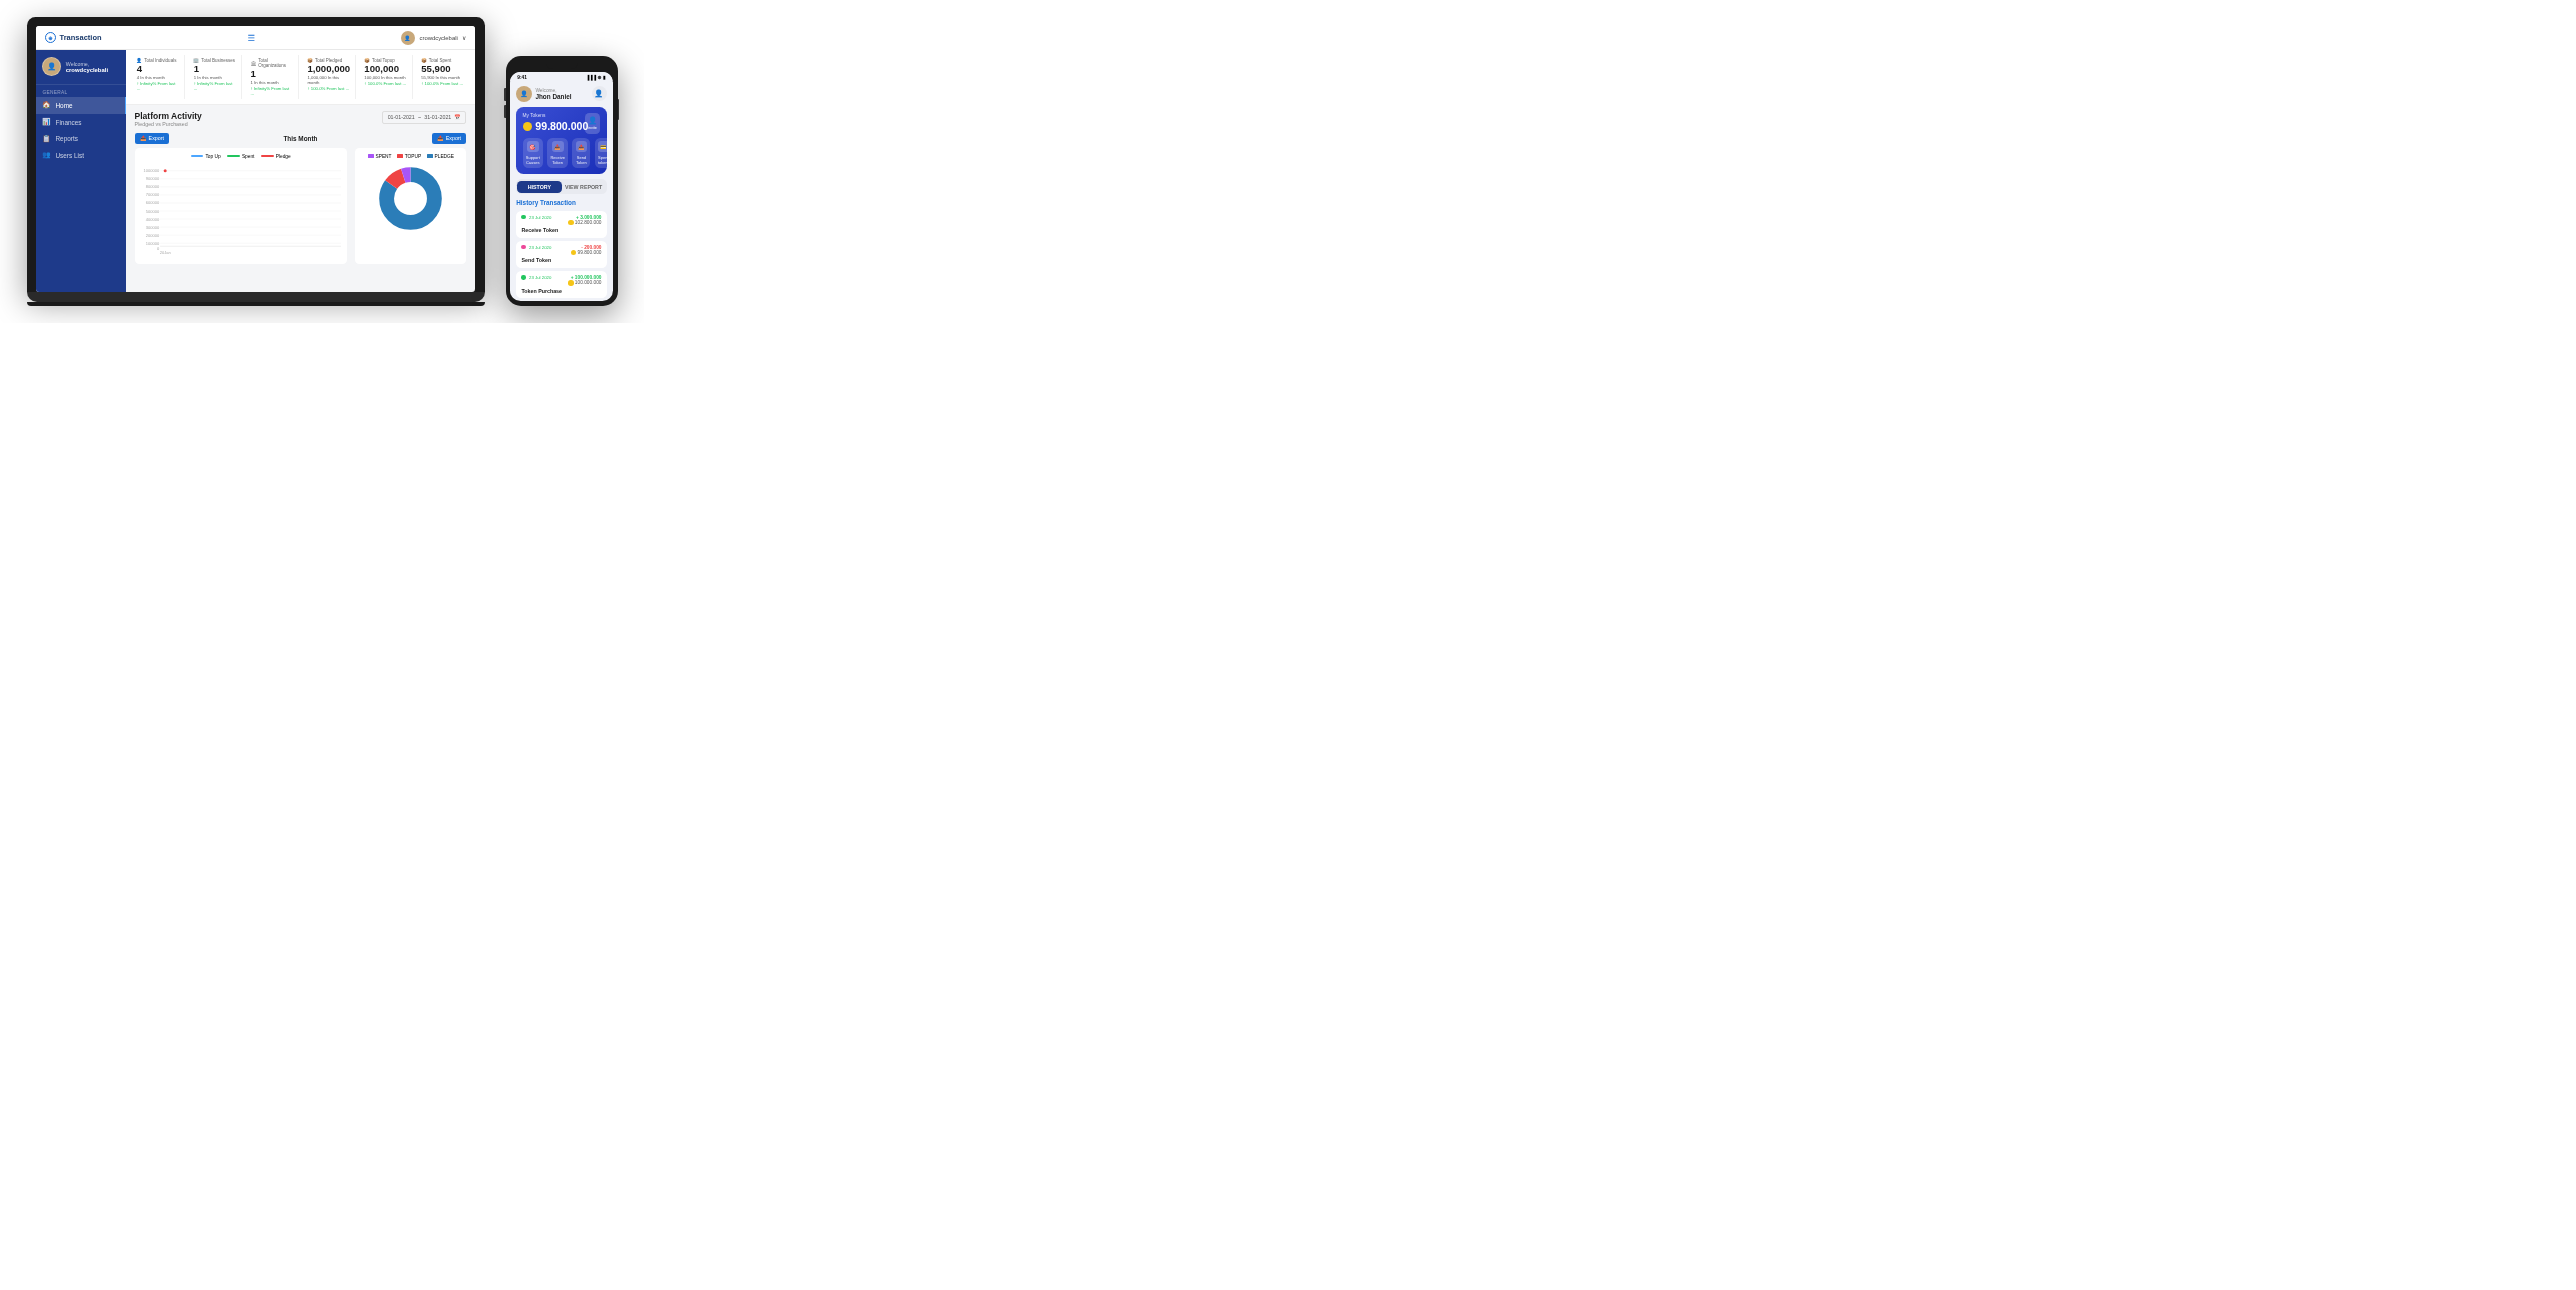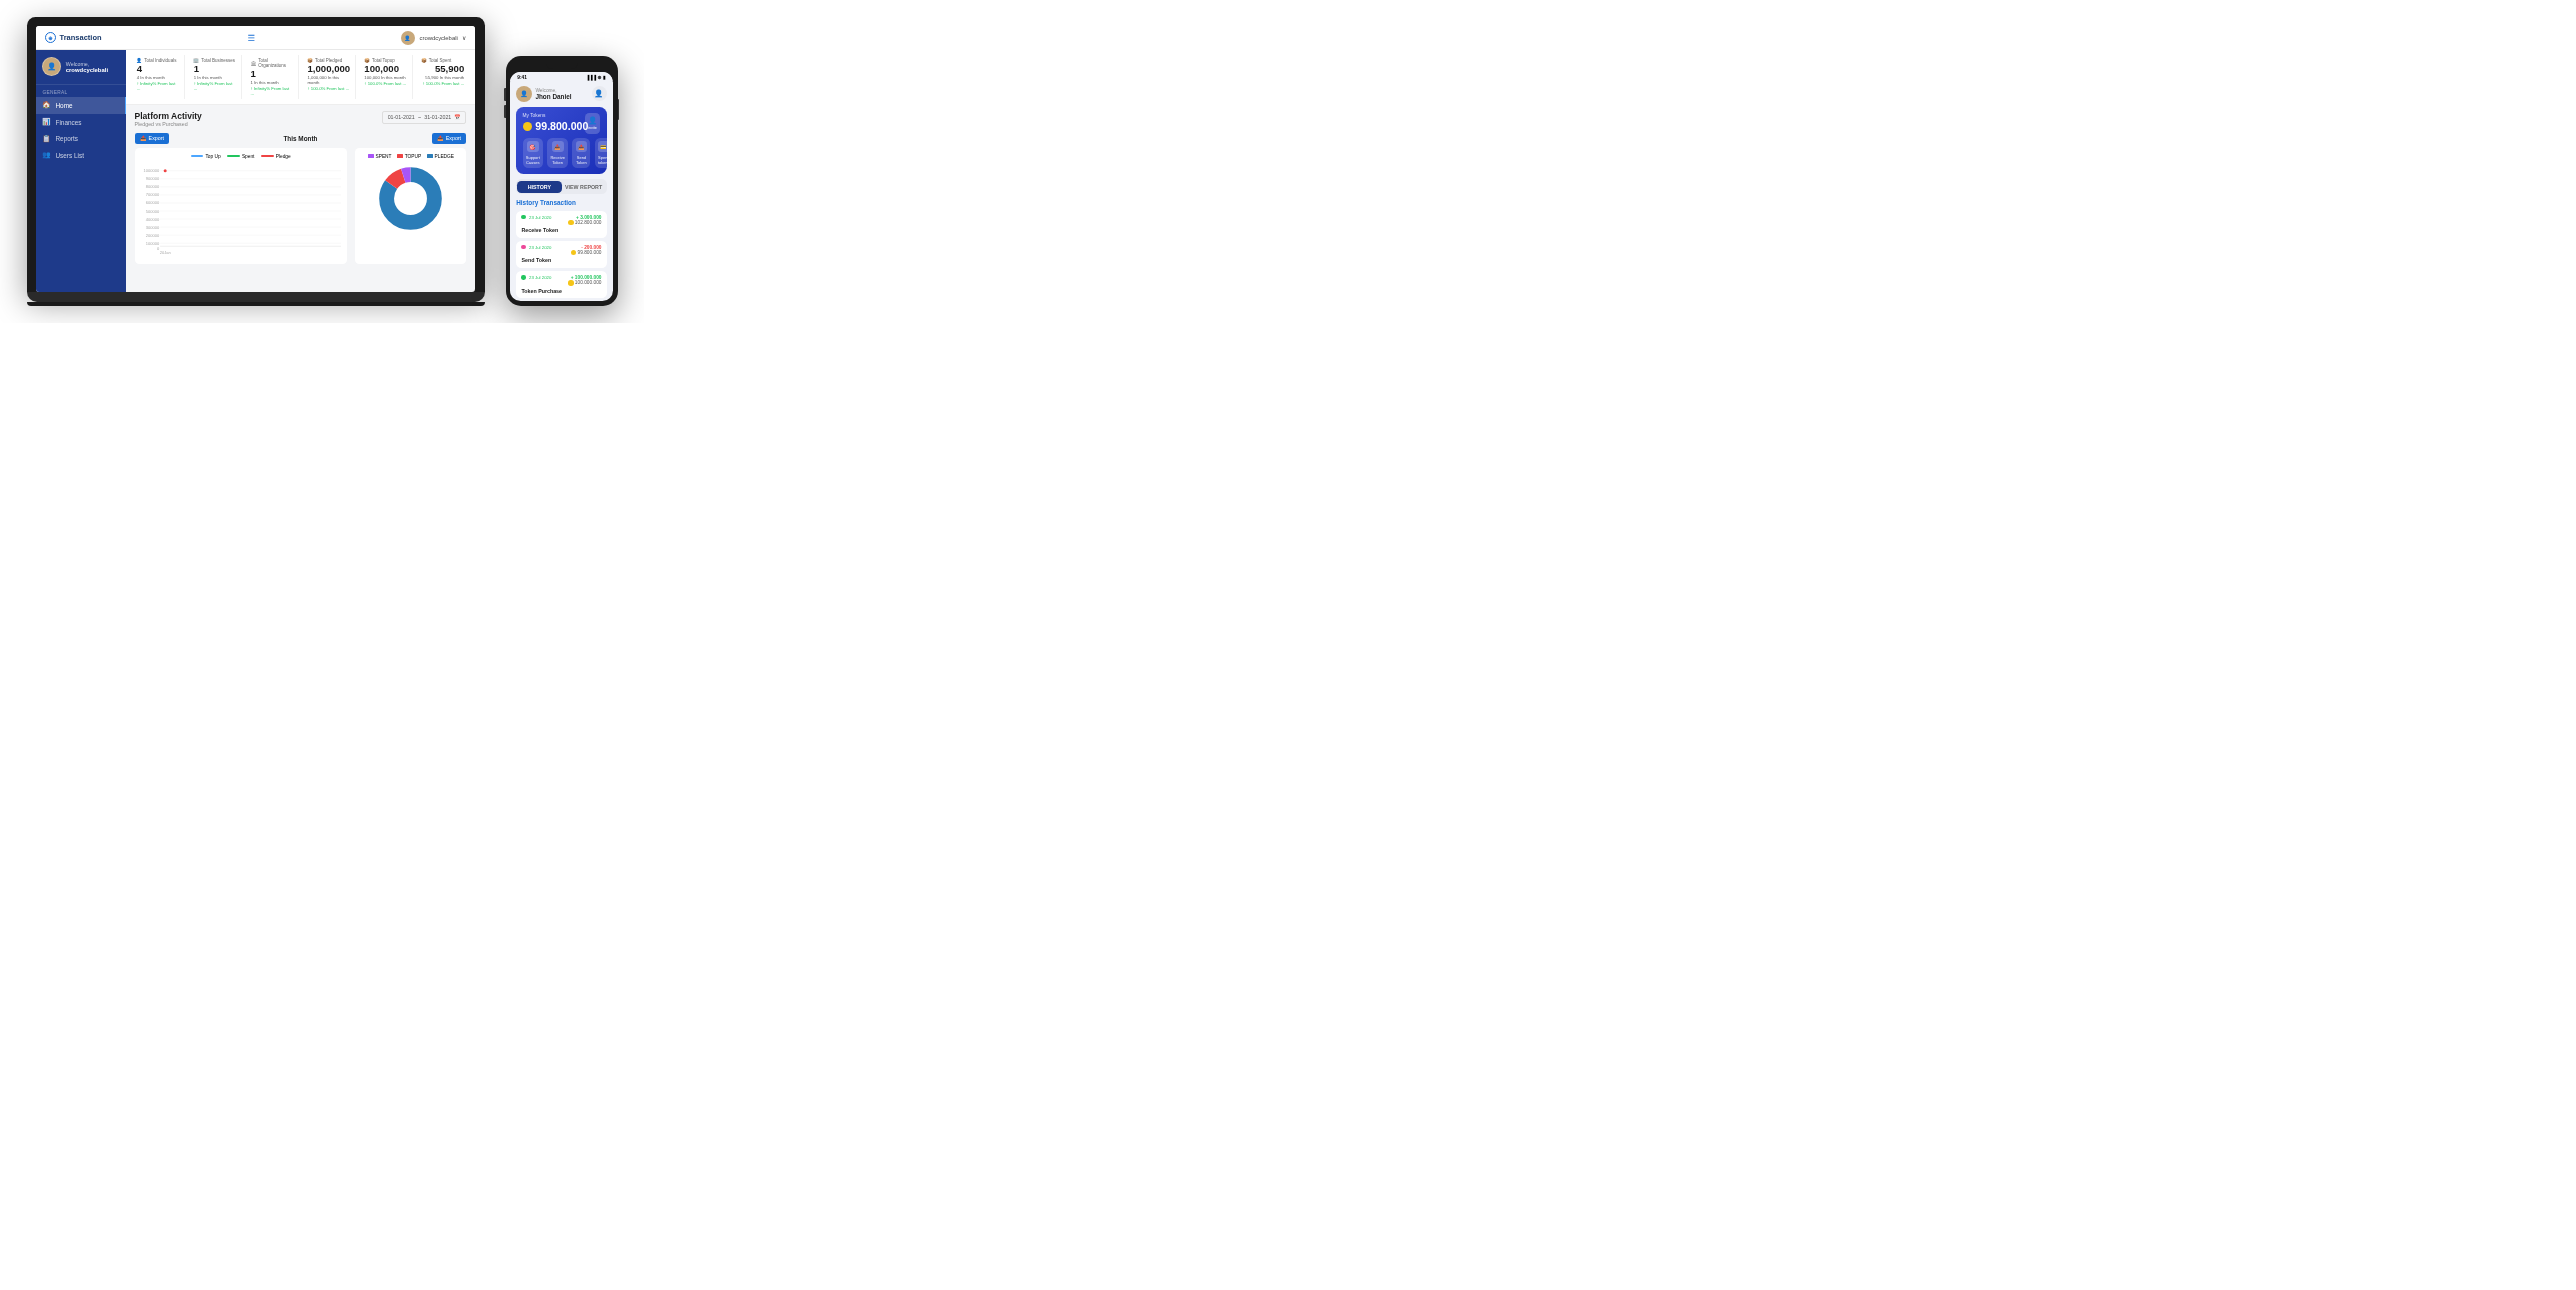--- a/index.html
+++ b/index.html
@@ -192,21 +192,21 @@
       padding: 5.3px 6.4px;
       gap: 4.3px;
       flex-shrink: 0;
     }
     .stat-card {
       flex: 1;
       padding: 3.2px 4.3px;
       border-right: 0.5px solid #f0f0f0;
       min-width: 0;
     }
-    .stat-card:last-child { border-right: none; text-align: right; }
+    .stat-card:last-child { border-right: none; }
     .stat-label {
       font-size: 4.5px;
       color: #666;
       display: flex;
       align-items: center;
       gap: 1.6px;
       margin-bottom: 1.1px;
     }
     .stat-value {
       font-size: 9.6px;

